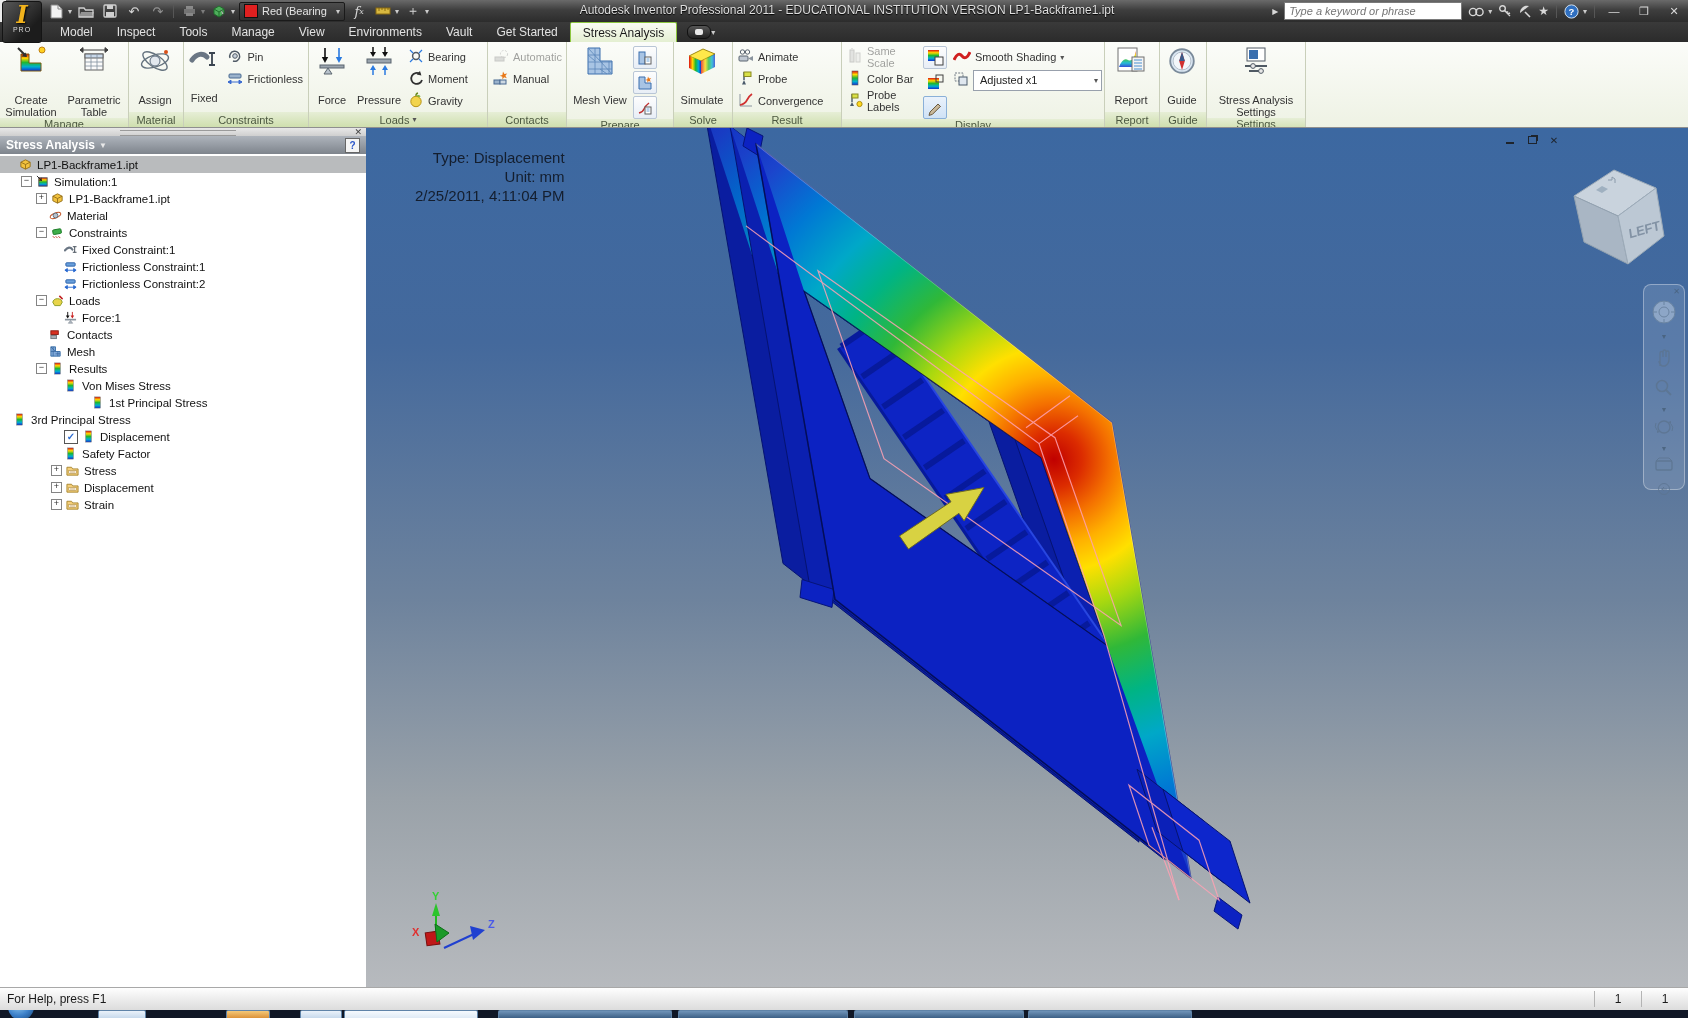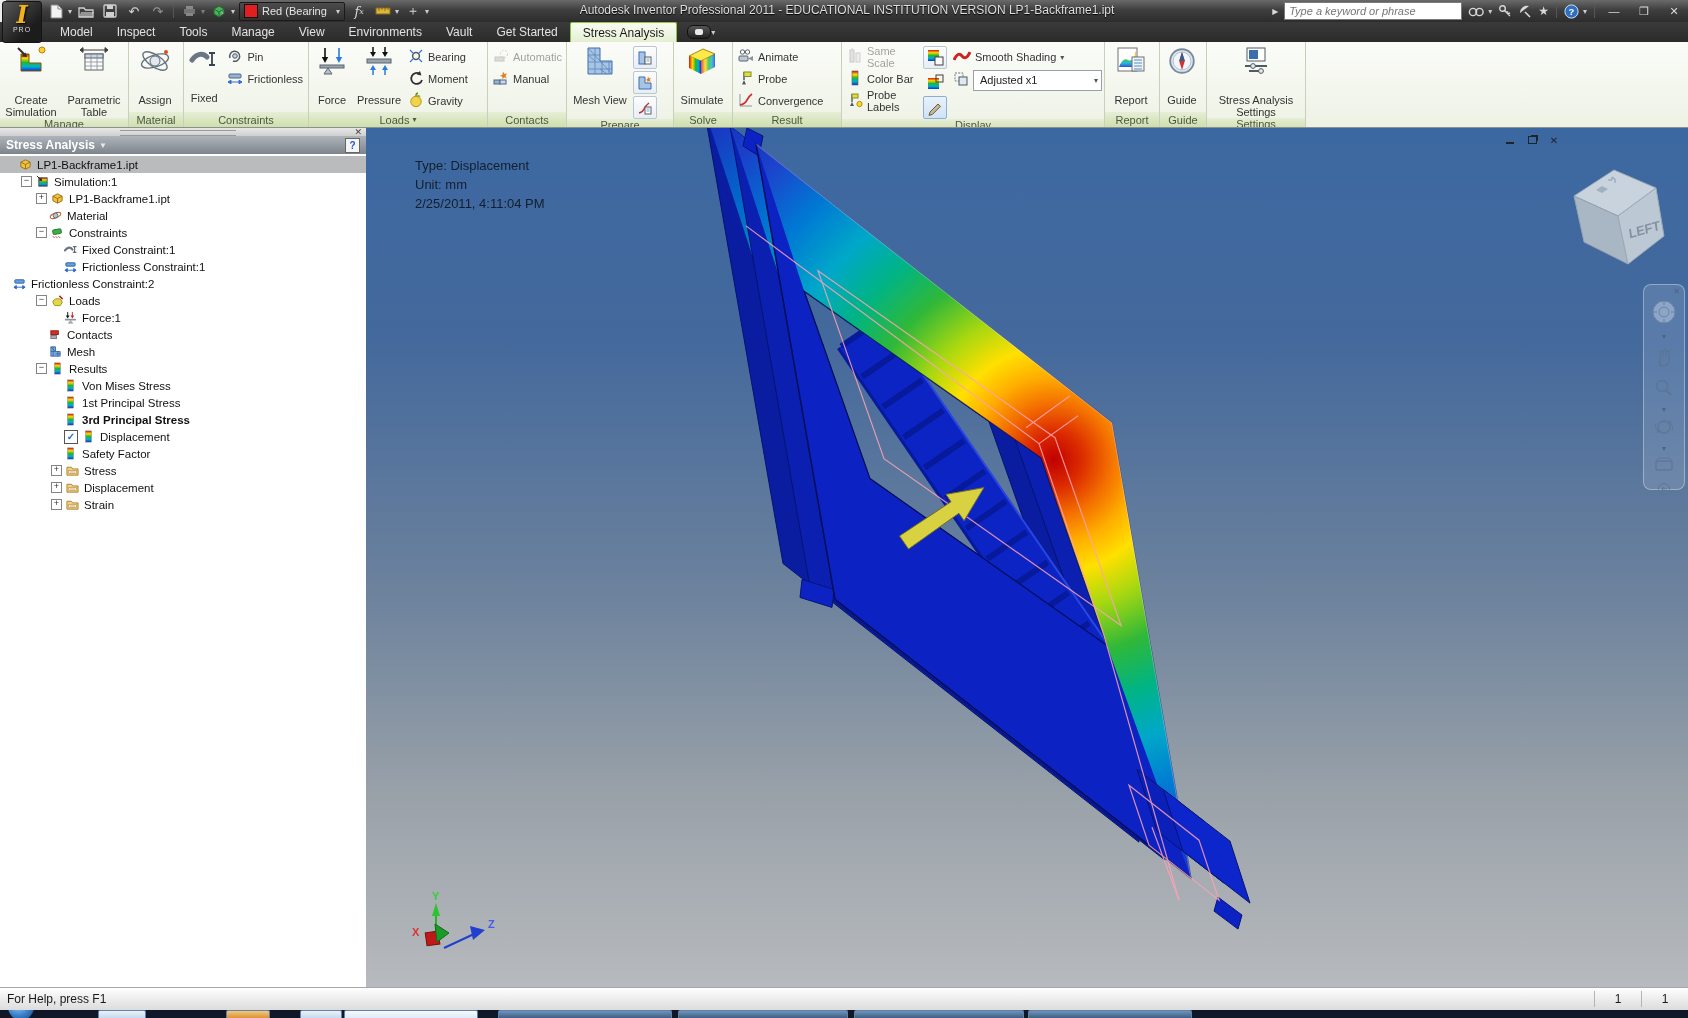--- a/index.html
+++ b/index.html
@@ -85,21 +85,21 @@
   .expsp{width:13px;flex:none;}
   .chk{width:12px;height:12px;border:1px solid #555;background:#fff;color:#2a6ad0;font-size:10px;
     font-weight:bold;line-height:11px;text-align:center;margin-right:4px;flex:none;}
   .tic{width:16px;flex:none;display:flex;align-items:center;}
   .tlb{margin-left:2px;}
 
   
   #viewport{position:absolute;left:366px;top:0;right:0;bottom:0;overflow:hidden;
     background:linear-gradient(180deg,#3c68a1 0%,#44699c 25%,#6e839d 55%,#9aa2a9 78%,#b7babe 100%);}
   #scene{position:absolute;left:0;top:0;width:100%;height:100%;}
-  #vinfo{position:absolute;left:49px;top:28px;color:#141e2e;font-size:13px;line-height:19px;}
+  #vinfo{position:absolute;left:49px;top:20px;color:#141e2e;font-size:15px;line-height:19px;text-align:right;}
   #legend{position:absolute;left:46px;top:128px;}
   #legendbar{width:22px;height:344px;border:1px solid #1a1a1a;
     background:linear-gradient(180deg,#b40000 0%,#d43000 7%,#f07400 13%,#ffb000 18%,#ffe000 23%,
       #c8e000 30%,#70c818 37%,#28b040 45%,#00ac74 55%,#00a8b8 65%,#0090d0 74%,#1060d0 83%,#1840cc 91%,#0a28c0 100%);
     position:relative;}
   .ltick{position:absolute;left:0;right:0;height:1px;background:rgba(10,10,10,.75);}
   .llabel{position:absolute;left:32px;color:#16202e;font-size:13.5px;white-space:nowrap;}
   #docbtns{position:absolute;left:1136px;top:6px;display:flex;gap:6px;align-items:center;}
   .dbtn{width:16px;height:12px;display:flex;align-items:center;justify-content:center;color:#1e242c;font-size:10px;}
   .dbtn .minbar{width:8px;height:2px;background:#1e242c;margin-top:6px;}
@@ -740,21 +740,21 @@
           <div class="trow" style="padding-left: 51px;">
             <span class="expsp"></span>
             <span class="tic">
               <svg width="13" height="13" viewBox="0 0 14 14">
                 <rect x="2" y="3" width="10" height="3.6" rx="0.8" fill="#6aa0dc" stroke="#2a5fa8"></rect>
                 <path d="M1,11 h12 M3.6,9.2 L1,11 l2.6,1.8 z M10.4,9.2 L13,11 l-2.6,1.8 z" stroke="#2a6ad0" fill="#2a6ad0"></path>
               </svg>
             </span>
             <span class="tlb">Frictionless Constraint:1</span>
           </div>
-          <div class="trow" style="">
+          <div class="trow" style="padding-left: 51px;">
             <span class="expsp"></span>
             <span class="tic">
               <svg width="13" height="13" viewBox="0 0 14 14">
                 <rect x="2" y="3" width="10" height="3.6" rx="0.8" fill="#6aa0dc" stroke="#2a5fa8"></rect>
                 <path d="M1,11 h12 M3.6,9.2 L1,11 l2.6,1.8 z M10.4,9.2 L13,11 l-2.6,1.8 z" stroke="#2a6ad0" fill="#2a6ad0"></path>
               </svg>
             </span>
             <span class="tlb">Frictionless Constraint:2</span>
           </div>
           <div class="trow" style="padding-left: 36px;">
@@ -812,30 +812,30 @@
           </div>
           <div class="trow" style="padding-left: 51px;">
             <span class="expsp"></span>
             <span class="tic">
               <svg width="13" height="13" viewBox="0 0 14 14">
                 <rect x="4" y="1" width="6" height="12" fill="url(#rbv)" stroke="#666" stroke-width=".5"></rect>
               </svg>
             </span>
             <span class="tlb">Von Mises Stress</span>
           </div>
-          <div class="trow" style="padding-left: 51px;">
+          <div class="trow" style="padding-left: 78px;">
             <span class="expsp"></span>
             <span class="tic">
               <svg width="13" height="13" viewBox="0 0 14 14">
                 <rect x="4" y="1" width="6" height="12" fill="url(#rbv)" stroke="#666" stroke-width=".5"></rect>
               </svg>
             </span>
             <span class="tlb">1st Principal Stress</span>
           </div>
-          <div class="trow" style="padding-left: 51px; font-weight: bold;">
+          <div class="trow" style="">
             <span class="expsp"></span>
             <span class="tic">
               <svg width="13" height="13" viewBox="0 0 14 14">
                 <rect x="4" y="1" width="6" height="12" fill="url(#rbv)" stroke="#666" stroke-width=".5"></rect>
               </svg>
             </span>
             <span class="tlb">3rd Principal Stress</span>
           </div>
           <div class="trow" style="padding-left: 51px;">
             <span class="expsp"></span>

